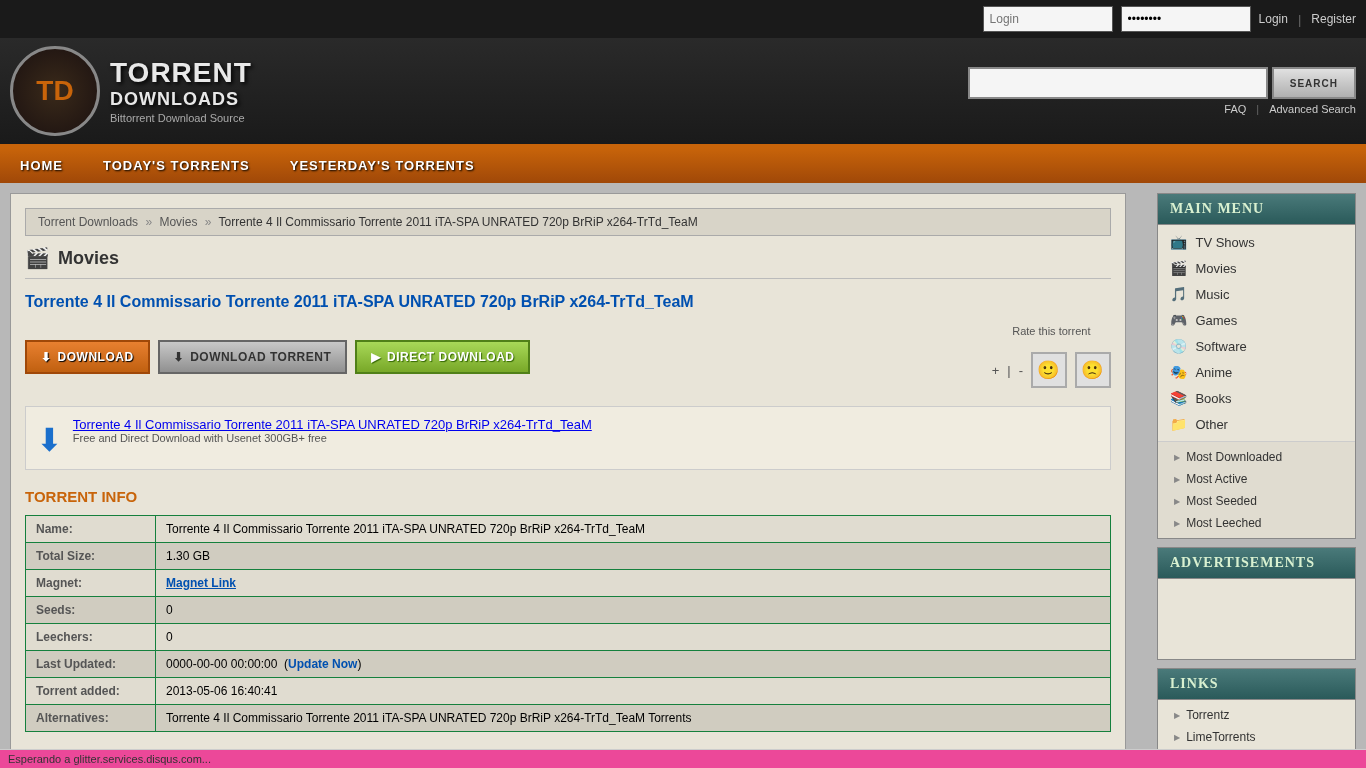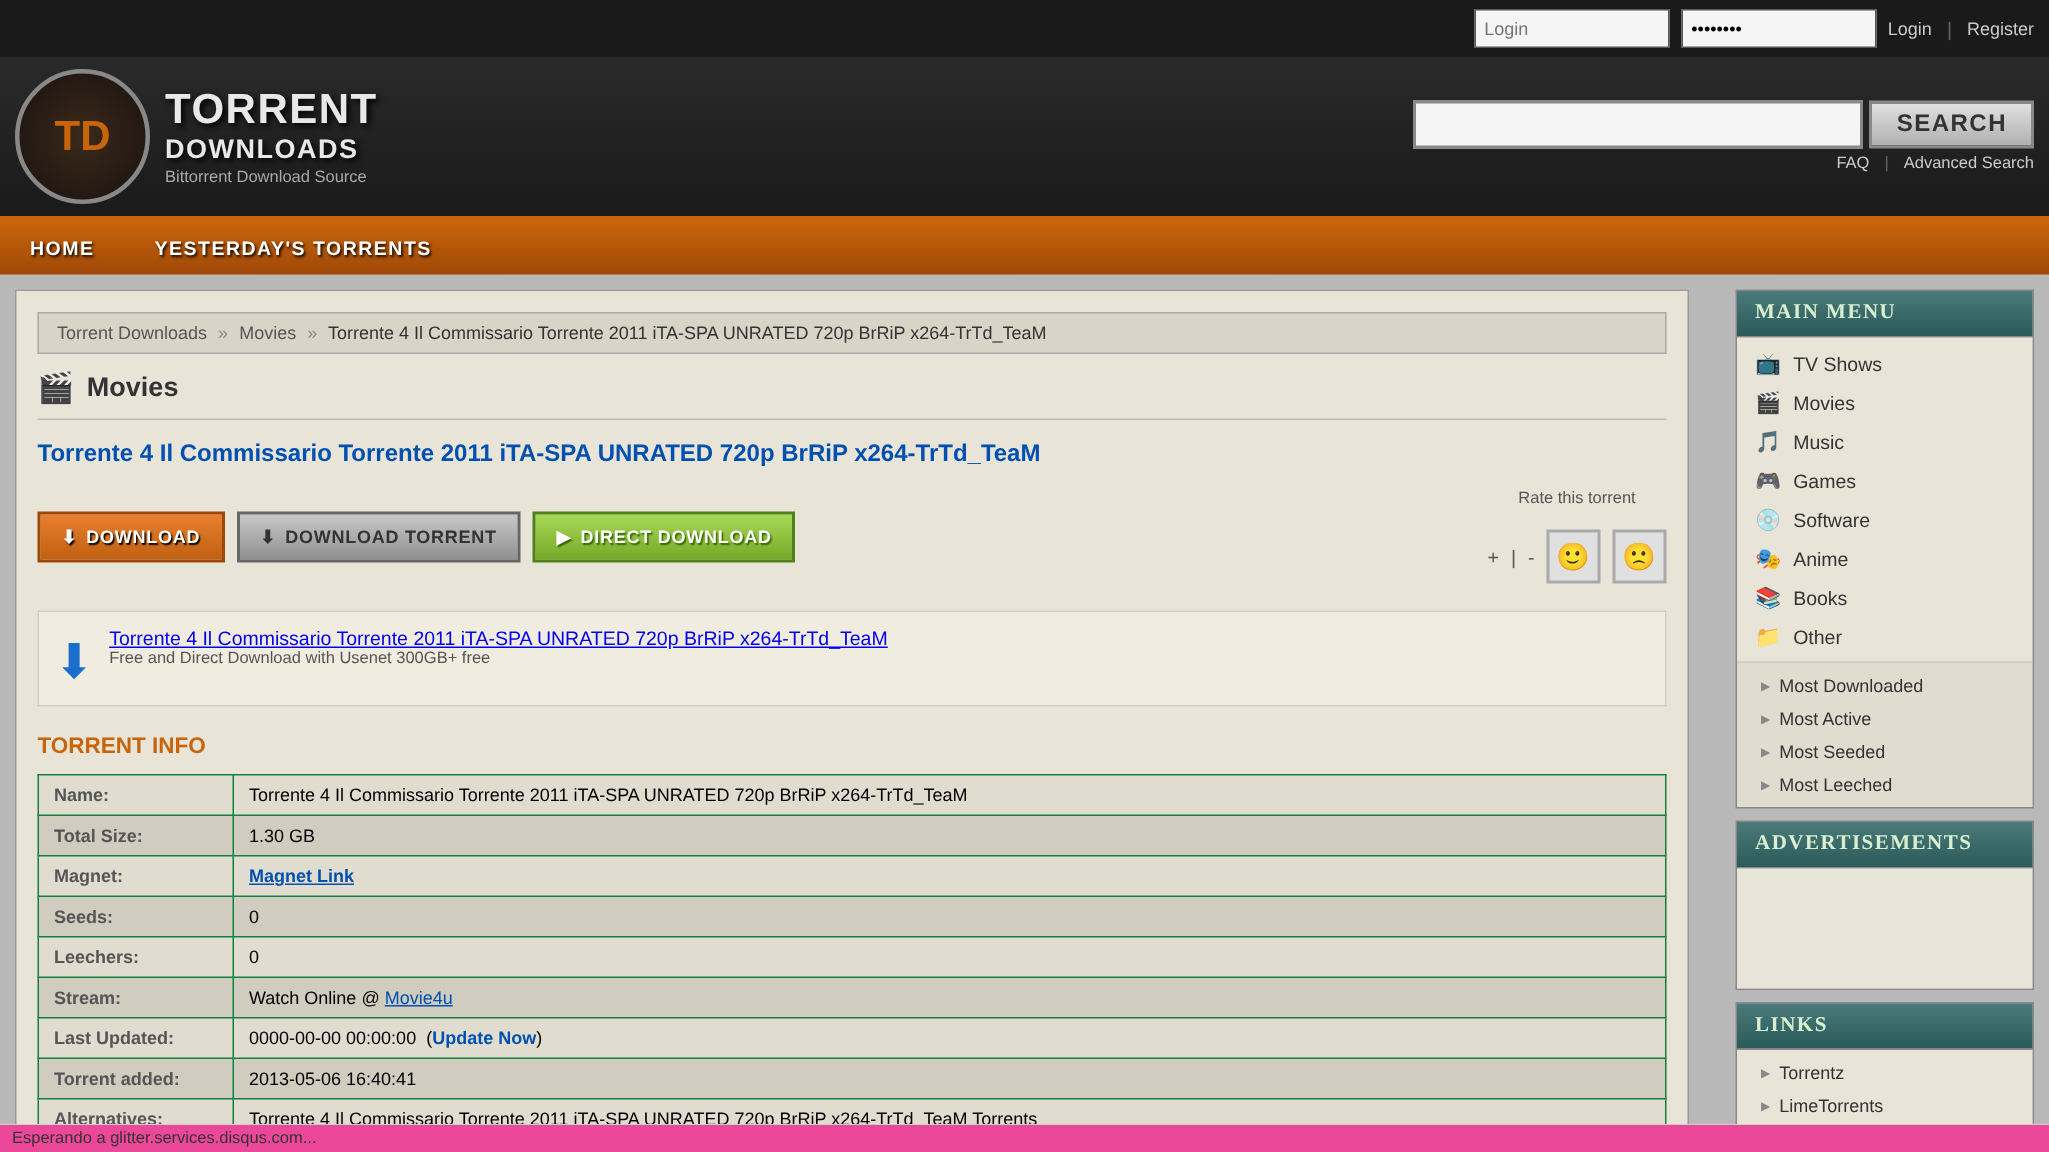--- a/index.html
+++ b/index.html
@@ -96,21 +96,21 @@
       height: 32px;
       padding: 4px 8px;
       border: 2px solid #888;
       background: #f5f5f5;
       font-size: 13px;
     }
     .search-btn {
       background: linear-gradient(180deg, #e0e0e0, #b0b0b0);
       border: 2px solid #888;
       padding: 4px 16px;
-      font-size: 16px;
+      font-size: 10px;
       font-weight: bold;
       cursor: pointer;
       color: #333;
       letter-spacing: 1px;
       text-transform: uppercase;
     }
     .search-links {
       display: flex;
       gap: 10px;
       font-size: 11px;
@@ -422,20 +422,21 @@
     <div class="search-links">
       <a href="#">FAQ</a>
       <span class="sep">|</span>
       <a href="#">Advanced Search</a>
     </div>
   </div>
 </div>
 
 <div class="nav-bar">
   <a href="#">HOME</a>
+  <a href="#">TODAY'S TORRENTS</a>
   <a href="#">YESTERDAY'S TORRENTS</a>
 </div>
 
 <div class="main-layout">
 
   <div class="content">
 
     <div class="breadcrumb">
       <a href="#">Torrent Downloads</a>
       <span class="sep">»</span>
@@ -503,26 +504,20 @@
       </tr>
       <tr>
         <td>Seeds:</td>
         <td>0</td>
       </tr>
       <tr>
         <td>Leechers:</td>
         <td>0</td>
       </tr>
       <tr>
-        <td>Stream:</td>
-        <td>
-          <span>Watch Online @ </span><a href="#">Movie4u</a>
-        </td>
-      </tr>
-      <tr>
         <td>Last Updated:</td>
         <td>
           <span>0000-00-00 00:00:00</span>
           &nbsp;(<a href="#" class="update-link">Update Now</a>)
         </td>
       </tr>
       <tr>
         <td>Torrent added:</td>
         <td>2013-05-06 16:40:41</td>
       </tr>

